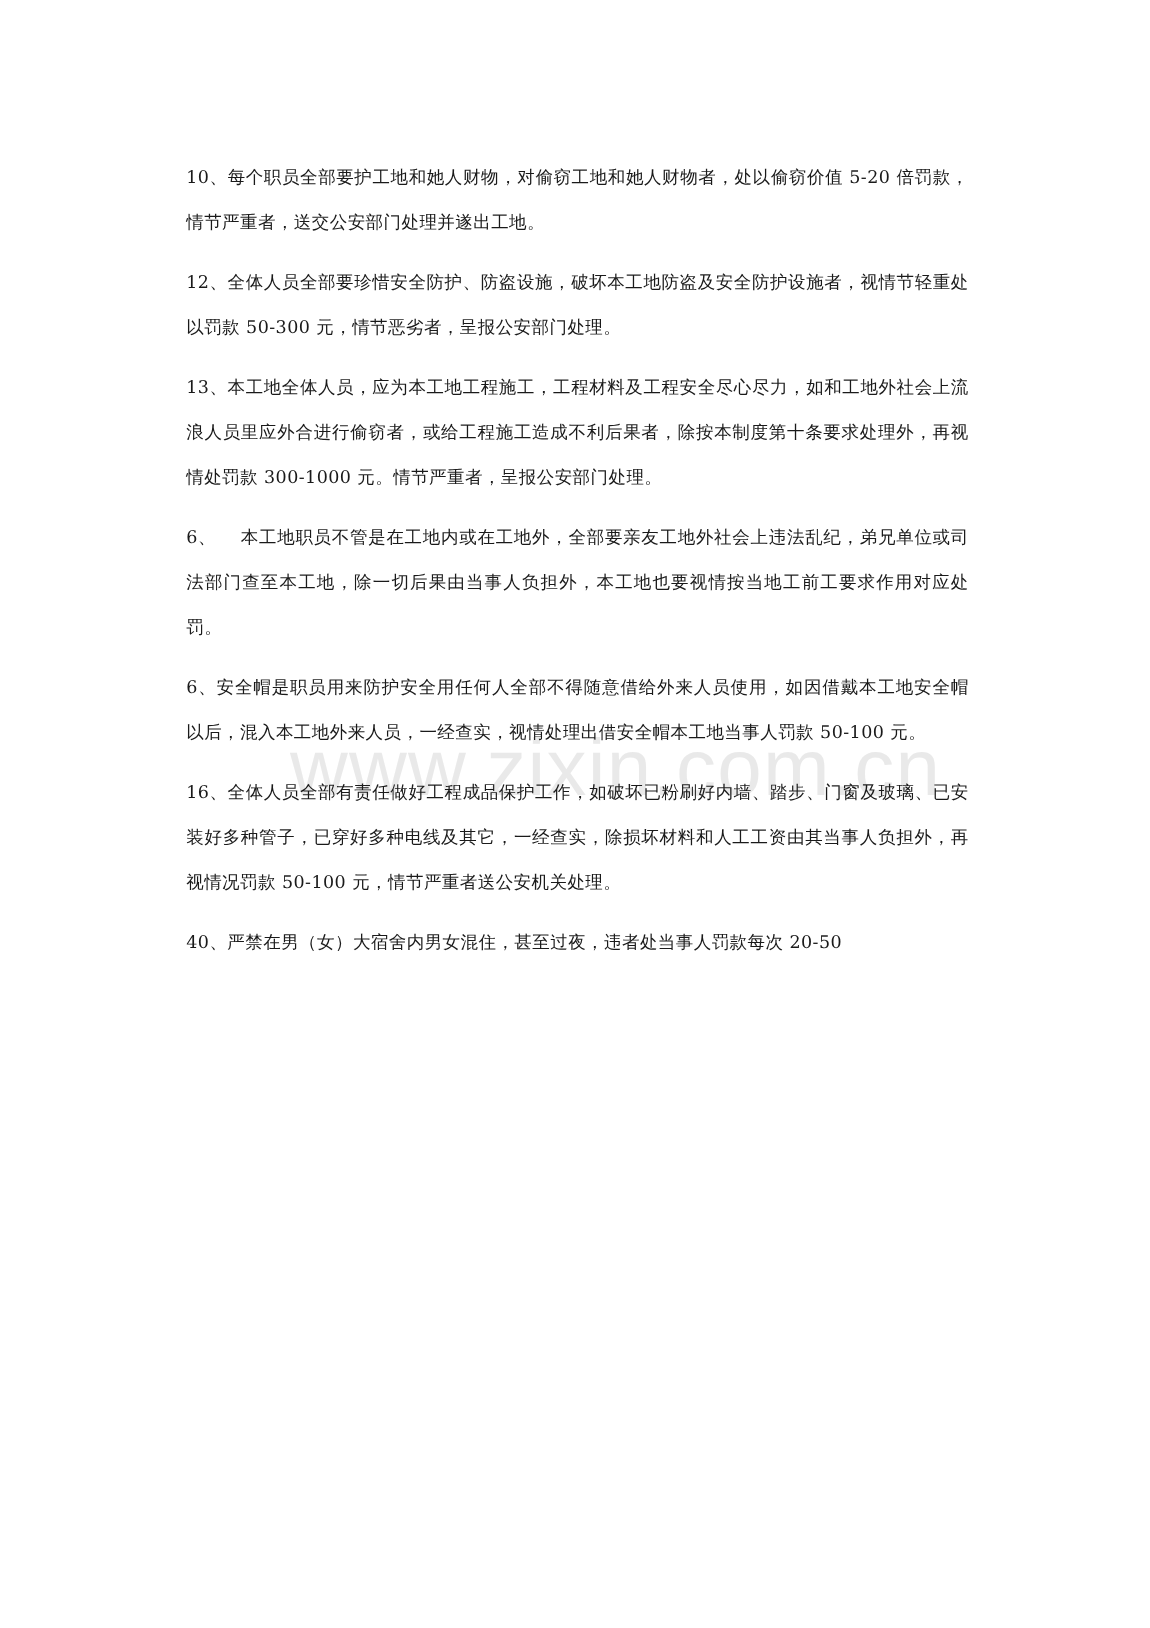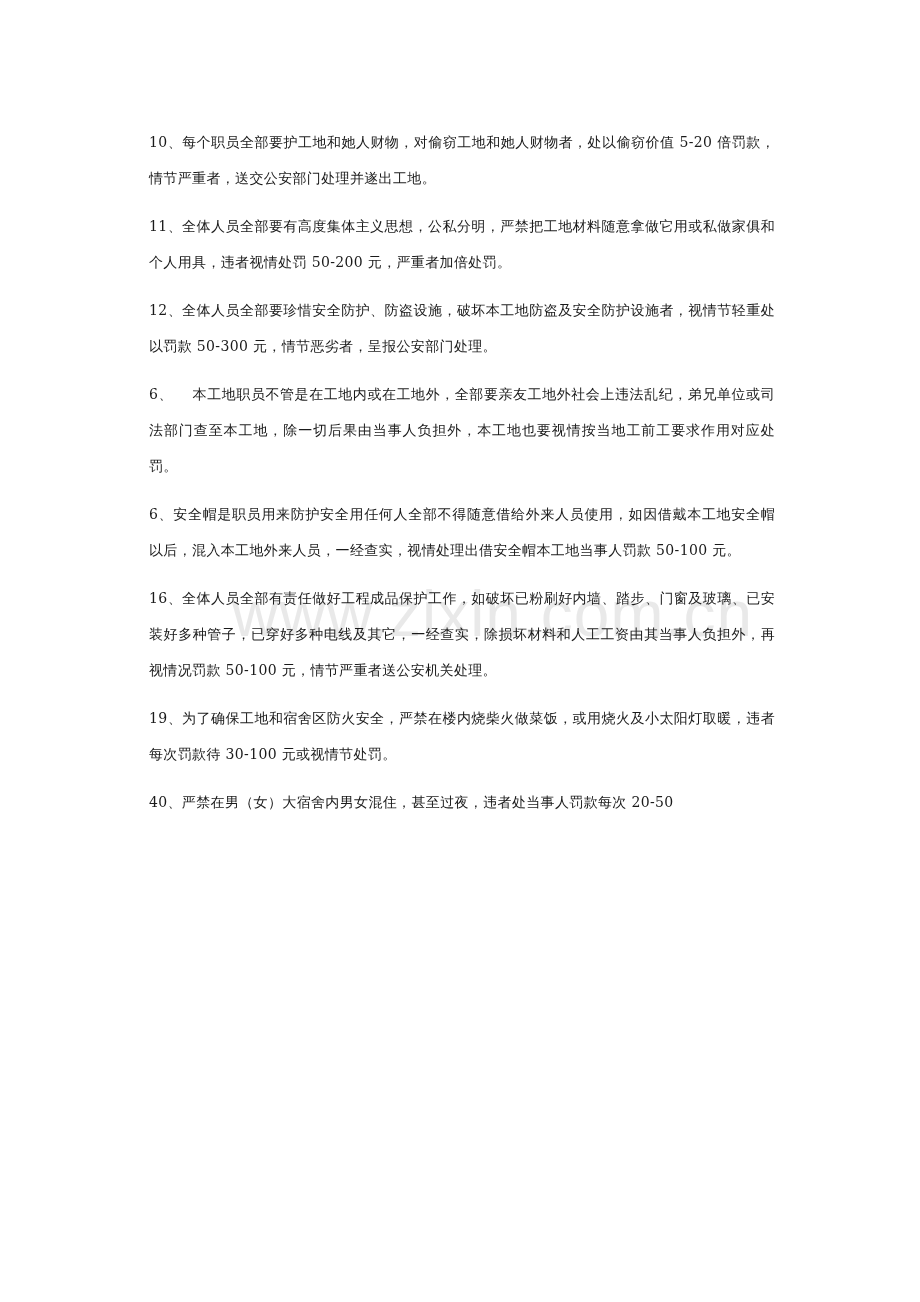--- a/index.html
+++ b/index.html
@@ -57,22 +57,21 @@
   </style>
 </head>
 <body>
 
 <div class="page">
 
   <div class="watermark">www.zixin.com.cn</div>
 
   <div class="content">
     <p class="para">10、每个职员全部要护工地和她人财物，对偷窃工地和她人财物者，处以偷窃价值 5-20 倍罚款，情节严重者，送交公安部门处理并遂出工地。</p>
-    <p class="para">11、全体人员全部要有高度集体主义思想，公私分明，严禁把工地材料随意拿做它用或私做家俱和个人用具，违者视情处罚 50-200 元，严重者加倍处罚。</p>
     <p class="para">12、全体人员全部要珍惜安全防护、防盗设施，破坏本工地防盗及安全防护设施者，视情节轻重处以罚款 50-300 元，情节恶劣者，呈报公安部门处理。</p>
+    <p class="para">13、本工地全体人员，应为本工地工程施工，工程材料及工程安全尽心尽力，如和工地外社会上流浪人员里应外合进行偷窃者，或给工程施工造成不利后果者，除按本制度第十条要求处理外，再视情处罚款 300-1000 元。情节严重者，呈报公安部门处理。</p>
     <p class="para">6、　 本工地职员不管是在工地内或在工地外，全部要亲友工地外社会上违法乱纪，弟兄单位或司法部门查至本工地，除一切后果由当事人负担外，本工地也要视情按当地工前工要求作用对应处罚。</p>
     <p class="para">6、安全帽是职员用来防护安全用任何人全部不得随意借给外来人员使用，如因借戴本工地安全帽以后，混入本工地外来人员，一经查实，视情处理出借安全帽本工地当事人罚款 50-100 元。</p>
     <p class="para">16、全体人员全部有责任做好工程成品保护工作，如破坏已粉刷好内墙、踏步、门窗及玻璃、已安装好多种管子，已穿好多种电线及其它，一经查实，除损坏材料和人工工资由其当事人负担外，再视情况罚款 50-100 元，情节严重者送公安机关处理。</p>
-    <p class="para">19、为了确保工地和宿舍区防火安全，严禁在楼内烧柴火做菜饭，或用烧火及小太阳灯取暖，违者每次罚款待 30-100 元或视情节处罚。</p>
     <p class="para">40、严禁在男（女）大宿舍内男女混住，甚至过夜，违者处当事人罚款每次 20-50</p>
   </div>
 
 </div>
 
 </body></html>

